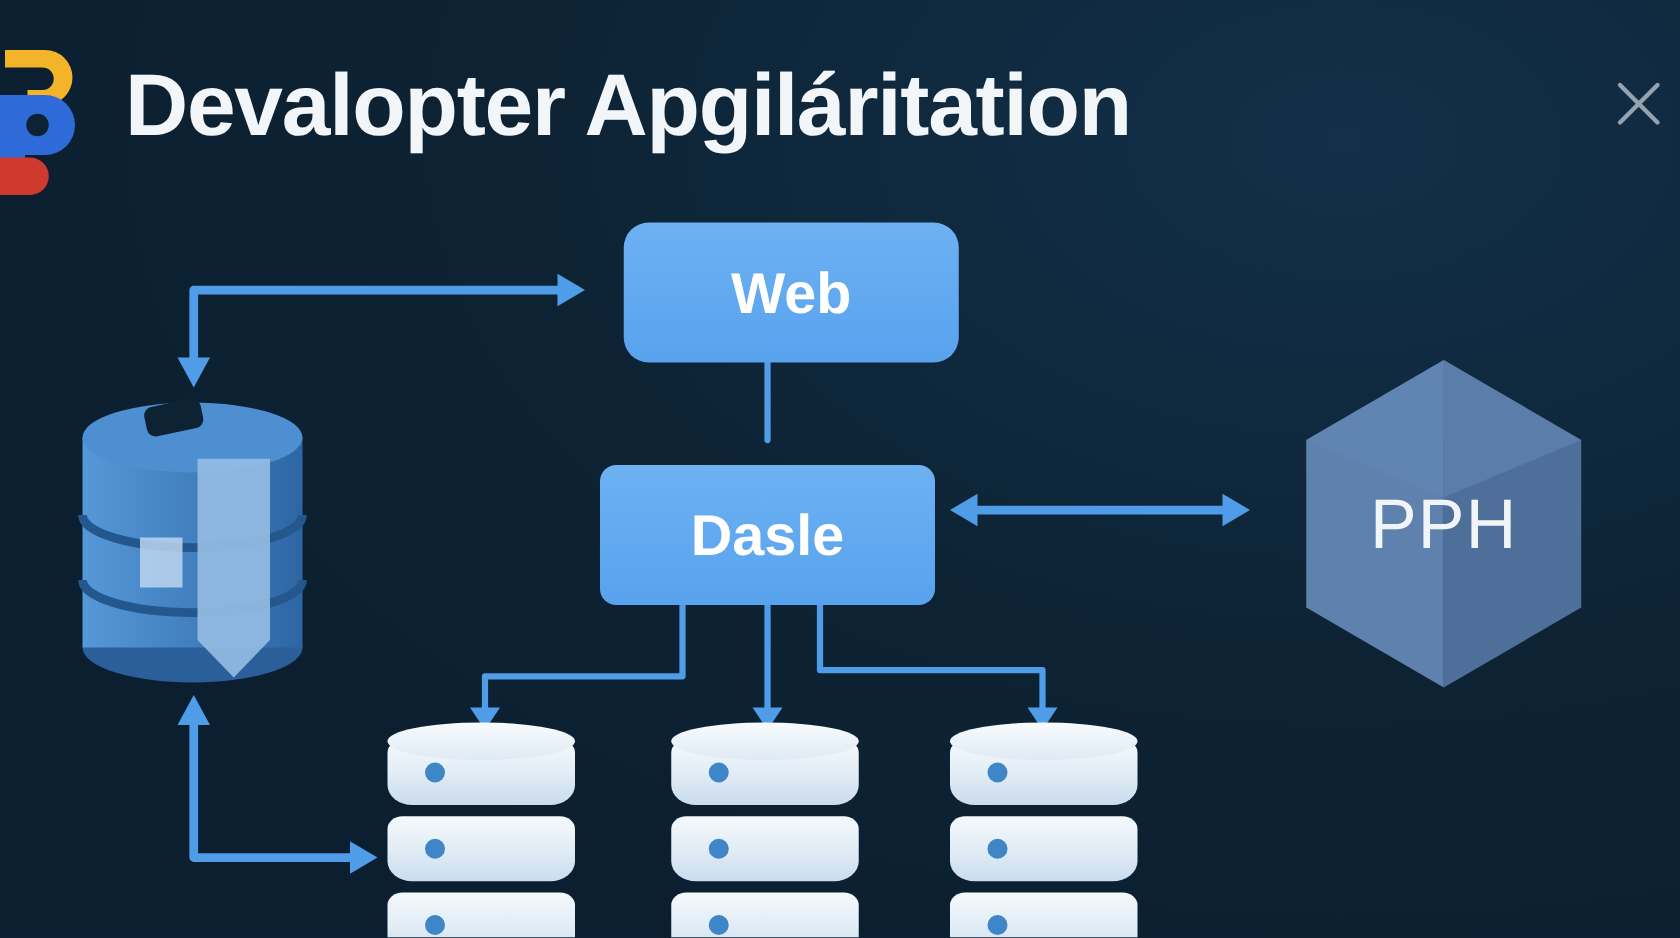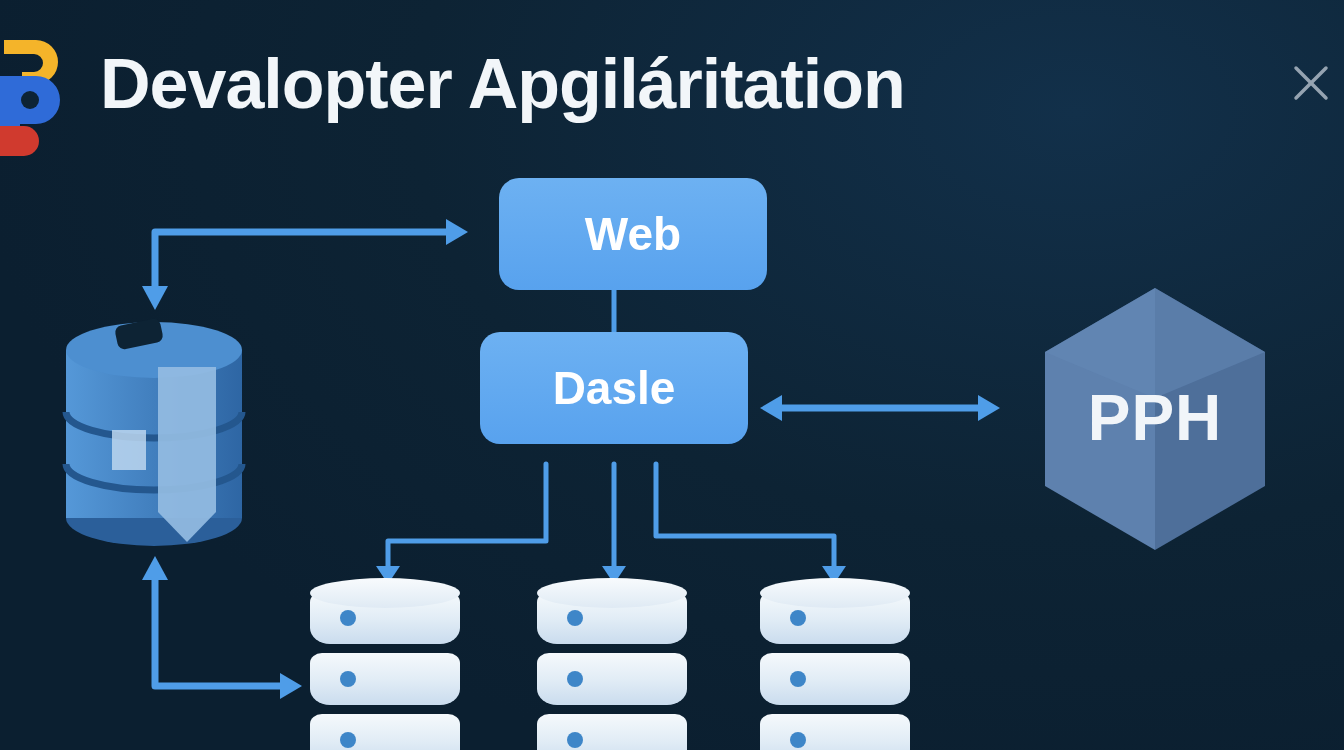--- a/index.html
+++ b/index.html
@@ -18,27 +18,27 @@
   .logo { position:absolute; left:0px; top:38px; width:80px; height:120px; }
   .close-btn { position:absolute; right:12px; top:62px; width:42px; height:42px; cursor:pointer; }
   .arrows { position:absolute; left:0; top:0; pointer-events:none; }
   .node {
     position:absolute; width:268px; height:112px; border-radius:20px;
     background:linear-gradient(180deg,#6db1f2 0%,#58a2ee 100%);
     display:flex; align-items:center; justify-content:center;
     color:#ffffff; font-size:46px; font-weight:700;
   }
   .node-web  { left:480px; top:178px;margin-left:19px; }
-  .node-mid  { left:480px; top:332px; }
+  .node-mid  { left:480px; top:372px;border-radius:13px; }
   .db-icon { position:absolute; left:58px; top:312px; width:192px; height:245px; }
   .hex { position:absolute; left:1040px; top:278px; width:230px; height:280px; }
   .hex-label {
     position:absolute; left:1040px; top:278px; width:230px; height:280px;
     display:flex; align-items:center; justify-content:center;
-    font-size:64px; font-weight:700; color:#f1f5f9; letter-spacing:1px;
+    font-size:56px; font-weight:400; color:#f1f5f9; letter-spacing:1px;
   }
   .stack { position:absolute; top:592px; width:150px; }
   .seg {
     position:relative; height:52px; margin-bottom:9px;
     background:linear-gradient(180deg,#f5f9fc 0%,#e2edf6 50%,#cadcee 100%);
     border-radius:12px 12px 20px 20px / 10px 10px 16px 16px;
   }
   .seg-top::before {
     content:""; position:absolute; left:0; right:0; top:-14px; height:30px;
     border-radius:50%;

